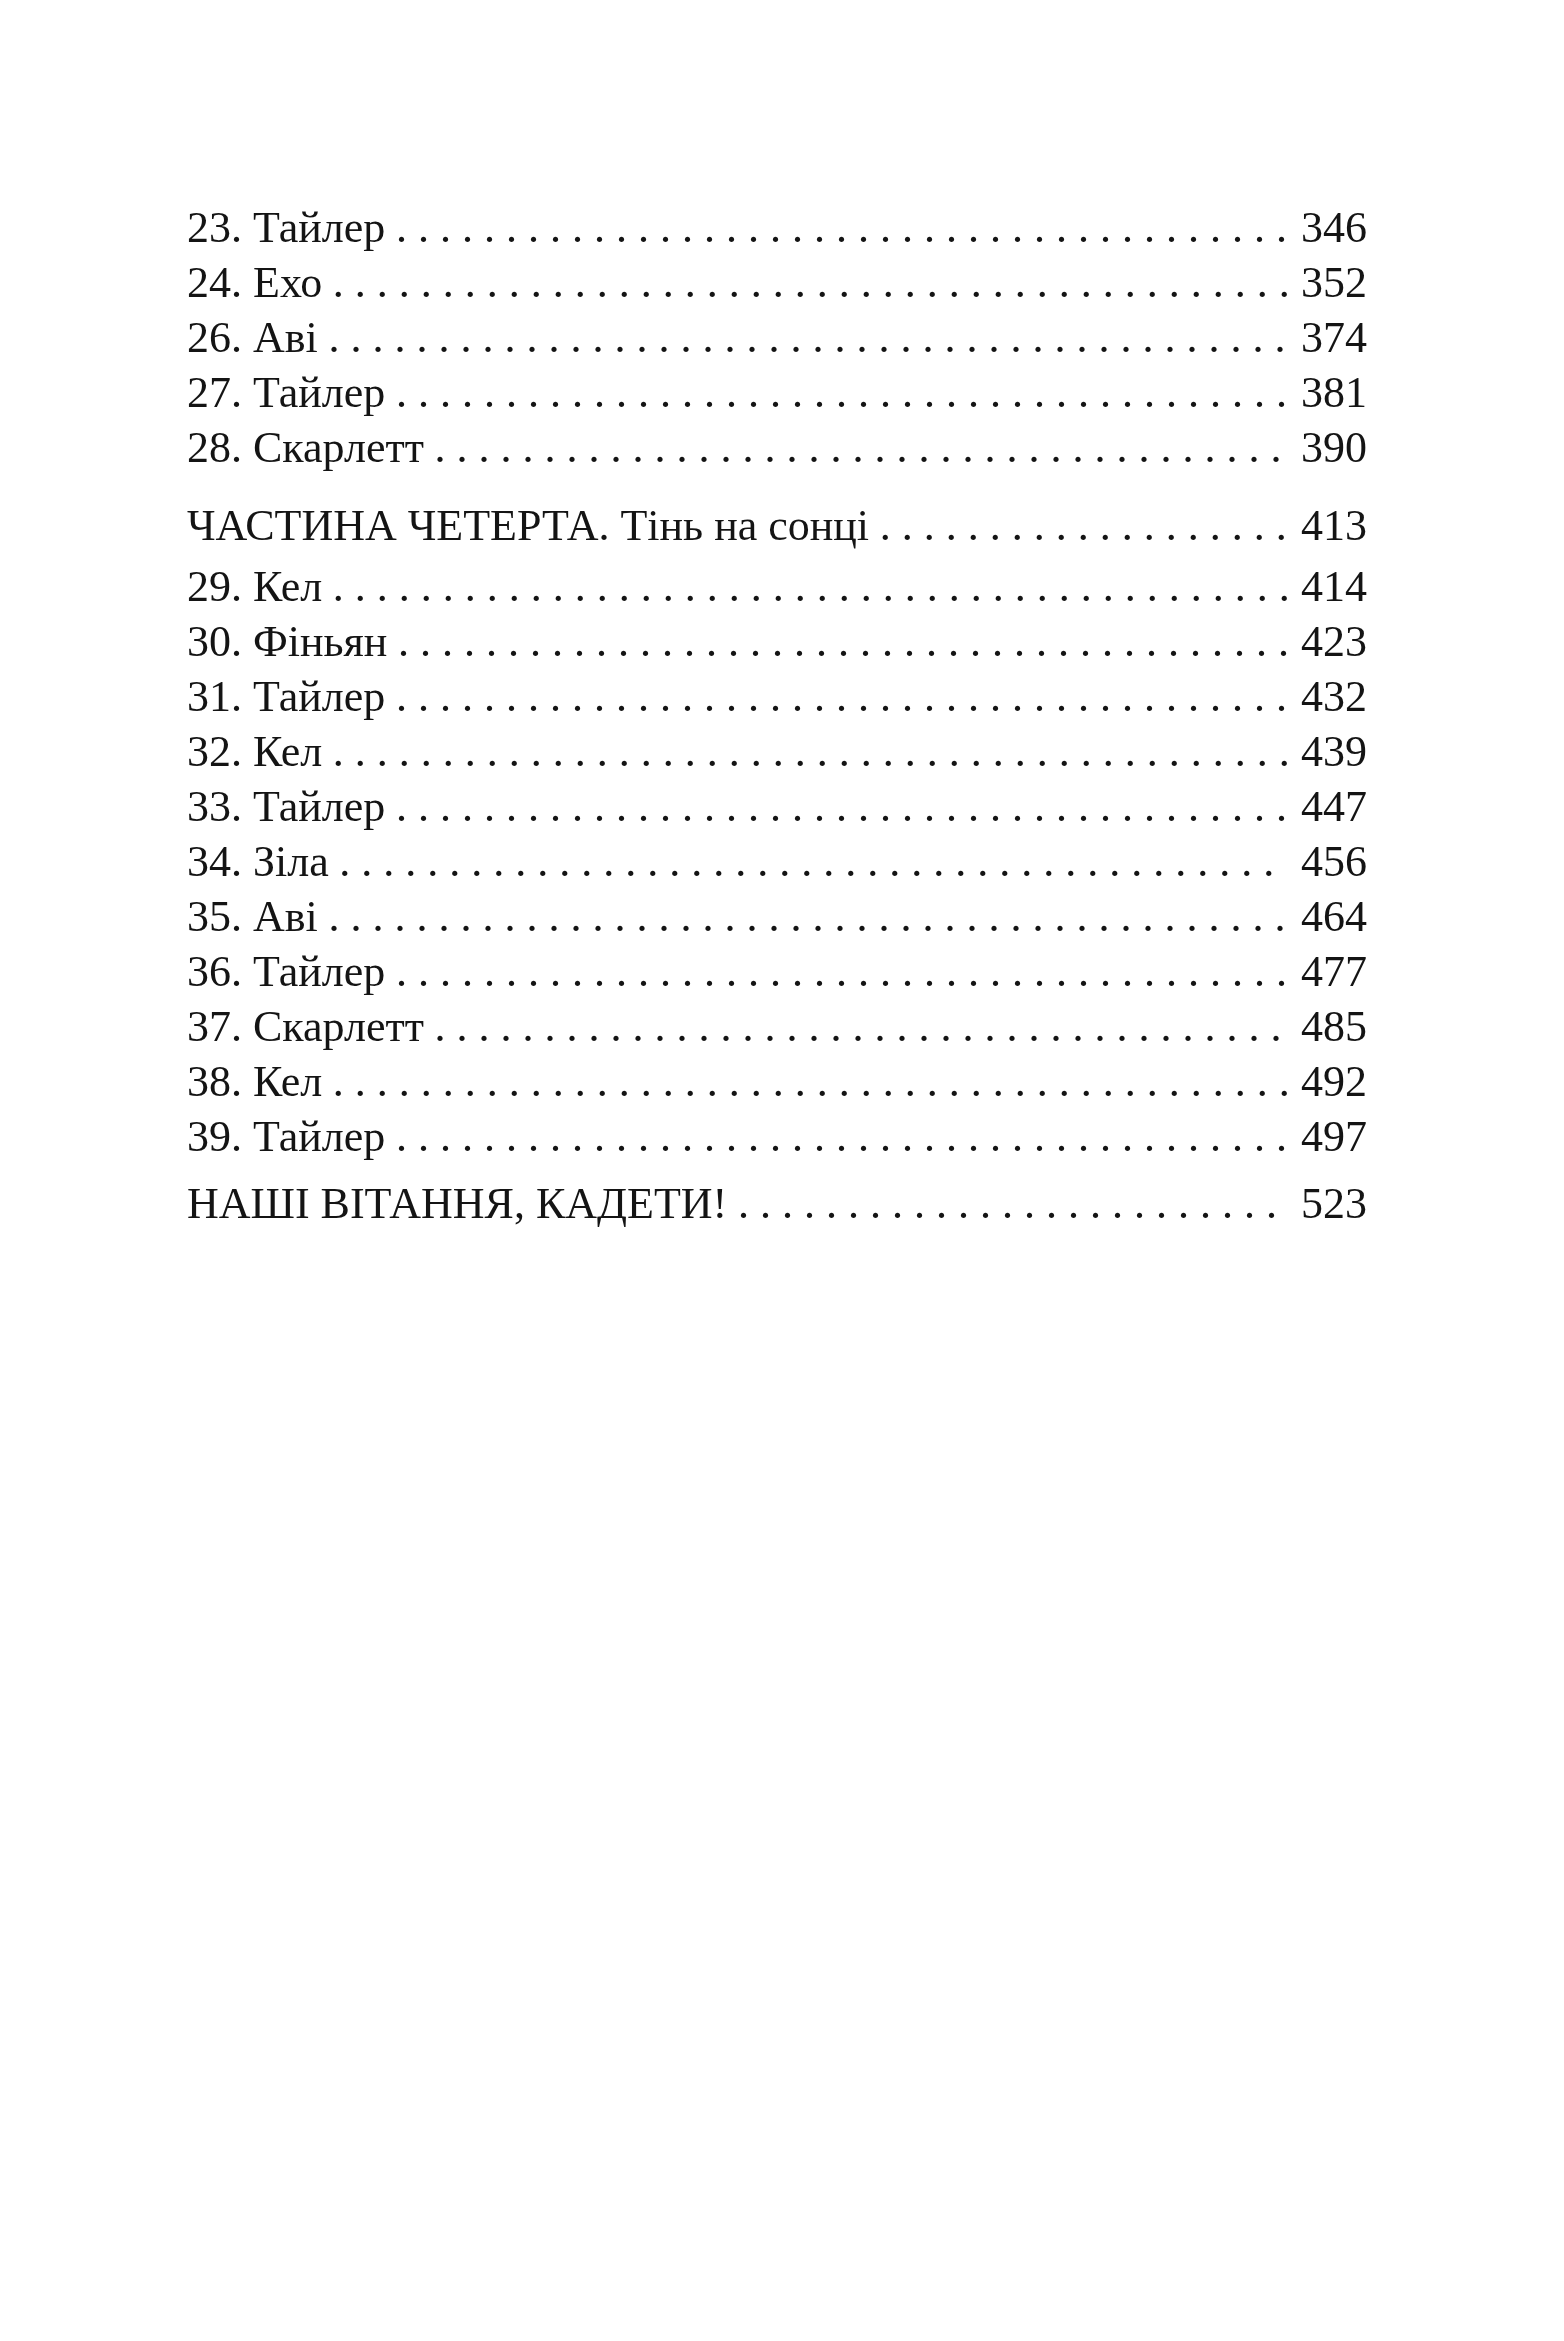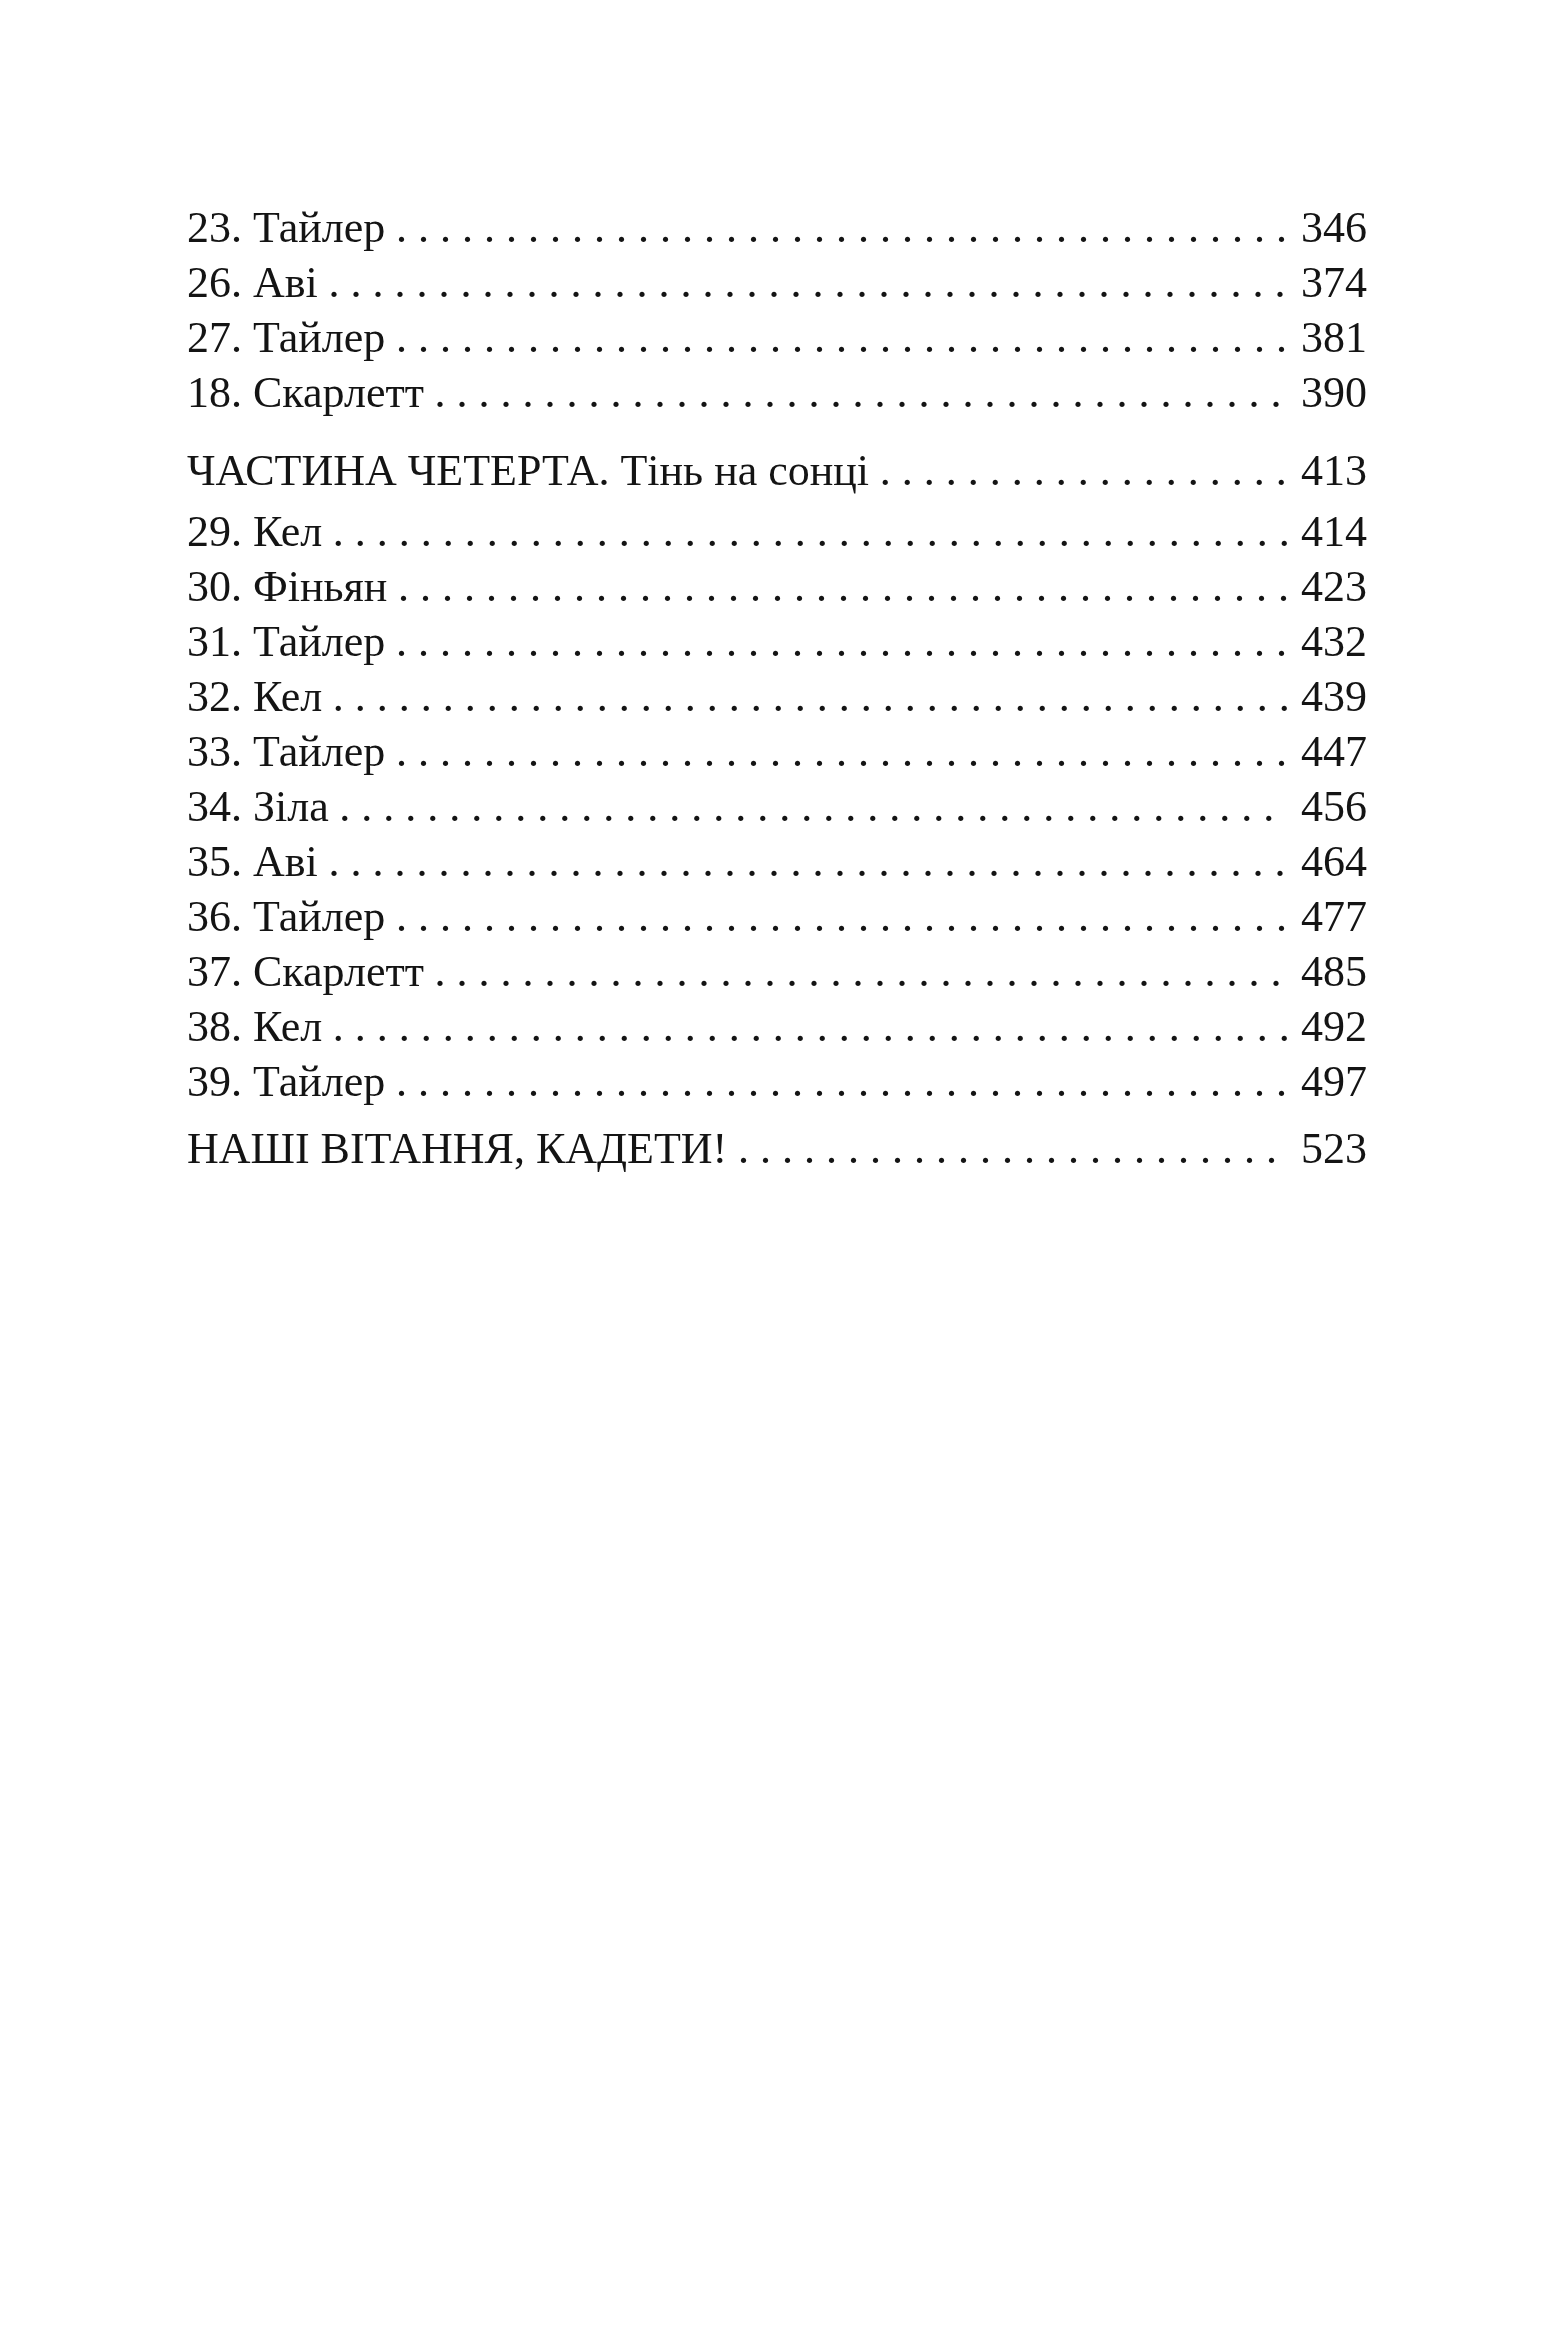--- a/index.html
+++ b/index.html
@@ -65,31 +65,36 @@
 <body style="background: rgb(255, 255, 255); color: rgb(20, 20, 20);">
 
 <main class="page">
   <nav class="toc" id="toc-list">
       <div class="row chapter">
     <span class="label">23. Тайлер</span>
     <span class="dots" aria-hidden="true"></span>
     <span class="pagenum">346</span>
   </div>
       <div class="row chapter">
+    <span class="label">24. Ехо</span>
+    <span class="dots" aria-hidden="true"></span>
+    <span class="pagenum">352</span>
+  </div>
+      <div class="row chapter">
     <span class="label">26. Аві</span>
     <span class="dots" aria-hidden="true"></span>
     <span class="pagenum">374</span>
   </div>
       <div class="row chapter">
     <span class="label">27. Тайлер</span>
     <span class="dots" aria-hidden="true"></span>
     <span class="pagenum">381</span>
   </div>
       <div class="row chapter">
-    <span class="label">18. Скарлетт</span>
+    <span class="label">28. Скарлетт</span>
     <span class="dots" aria-hidden="true"></span>
     <span class="pagenum">390</span>
   </div>
       <div class="row part">
     <span class="label">ЧАСТИНА ЧЕТЕРТА. Тінь на сонці</span>
     <span class="dots" aria-hidden="true"></span>
     <span class="pagenum">413</span>
   </div>
       <div class="row chapter">
     <span class="label">29. Кел</span>

